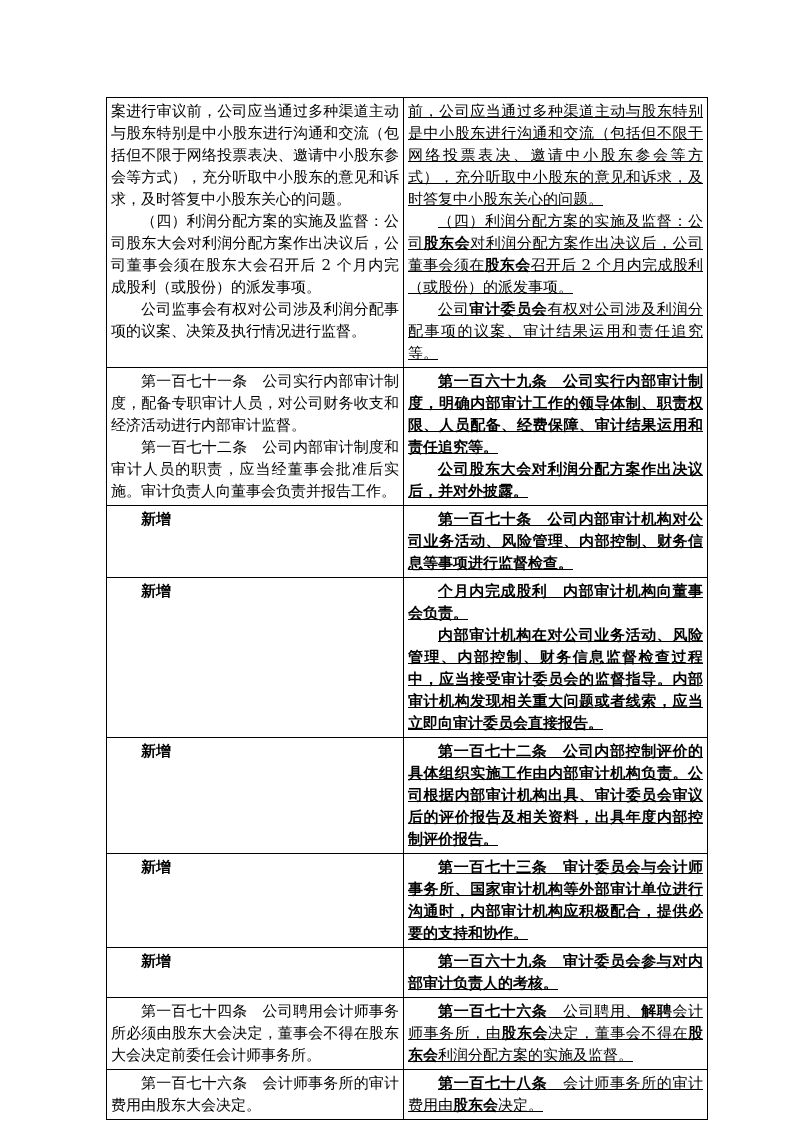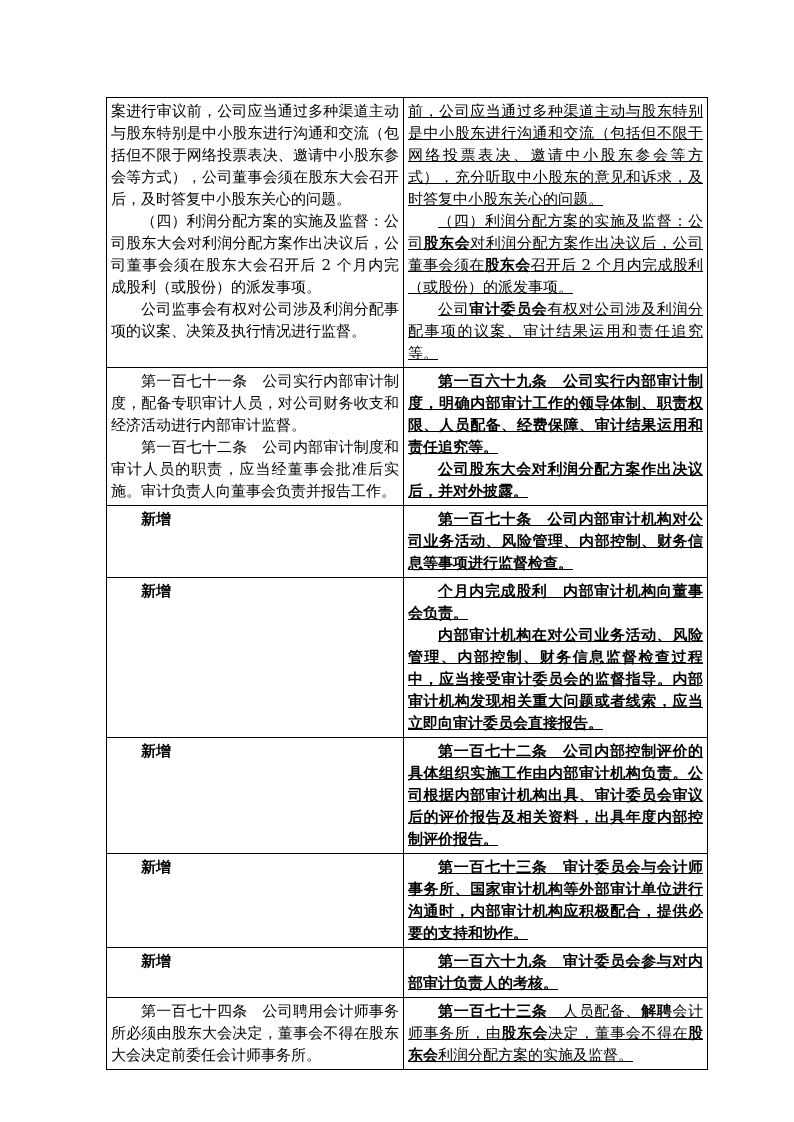--- a/index.html
+++ b/index.html
@@ -43,21 +43,21 @@
   .seg-bold { font-weight: bold; }
 </style>
 </head>
 <body>
 
 <div class="page">
   <table class="cmp">
     <tbody>
         <tr>
           <td class="col-left">
-            <p class="para"><span class="seg-regular">案进行审议前，公司应当通过多种渠道主动与股东特别是中小股东进行沟通和交流（包括但不限于网络投票表决、邀请中小股东参会等方式），公司董事会须在股东大会召开后，及时答复中小股东关心的问题。</span></p>
+            <p class="para"><span class="seg-regular">案进行审议前，公司应当通过多种渠道主动与股东特别是中小股东进行沟通和交流（包括但不限于网络投票表决、邀请中小股东参会等方式），充分听取中小股东的意见和诉求，及时答复中小股东关心的问题。</span></p>
             <p class="para indent"><span class="seg-regular">（四）利润分配方案的实施及监督：公司股东大会对利润分配方案作出决议后，公司董事会须在股东大会召开后 2 个月内完成股利（或股份）的派发事项。</span></p>
             <p class="para indent"><span class="seg-regular">公司监事会有权对公司涉及利润分配事项的议案、决策及执行情况进行监督。</span></p>
           </td>
           <td class="col-right">
             <p class="para"><span class="seg-regular">前，公司应当通过多种渠道主动与股东特别是中小股东进行沟通和交流（包括但不限于网络投票表决、邀请中小股东参会等方式），充分听取中小股东的意见和诉求，及时答复中小股东关心的问题。</span></p>
             <p class="para indent"><span class="seg-regular">（四）利润分配方案的实施及监督：公司</span><span class="seg-bold">股东会</span><span class="seg-regular">对利润分配方案作出决议后，公司董事会须在</span><span class="seg-bold">股东会</span><span class="seg-regular">召开后 2 个月内完成股利（或股份）的派发事项。</span></p>
             <p class="para indent"><span class="seg-regular">公司</span><span class="seg-bold">审计委员会</span><span class="seg-regular">有权对公司涉及利润分配事项的议案、审计结果运用和责任追究等。</span></p>
           </td>
         </tr>
         <tr>
@@ -109,18 +109,26 @@
           </td>
           <td class="col-right">
             <p class="para indent"><span class="seg-bold">第一百六十九条　审计委员会参与对内部审计负责人的考核。</span></p>
           </td>
         </tr>
         <tr>
           <td class="col-left">
             <p class="para indent"><span class="seg-regular">第一百七十四条　公司聘用会计师事务所必须由股东大会决定，董事会不得在股东大会决定前委任会计师事务所。</span></p>
           </td>
           <td class="col-right">
-            <p class="para indent"><span class="seg-bold">第一百七十三条</span><span class="seg-regular">　人员配备、</span><span class="seg-bold">解聘</span><span class="seg-regular">会计师事务所，由</span><span class="seg-bold">股东会</span><span class="seg-regular">决定，董事会不得在</span><span class="seg-bold">股东会</span><span class="seg-regular">利润分配方案的实施及监督。</span></p>
+            <p class="para indent"><span class="seg-bold">第一百七十六条</span><span class="seg-regular">　公司聘用、</span><span class="seg-bold">解聘</span><span class="seg-regular">会计师事务所，由</span><span class="seg-bold">股东会</span><span class="seg-regular">决定，董事会不得在</span><span class="seg-bold">股东会</span><span class="seg-regular">利润分配方案的实施及监督。</span></p>
+          </td>
+        </tr>
+        <tr>
+          <td class="col-left">
+            <p class="para indent"><span class="seg-regular">第一百七十六条　会计师事务所的审计费用由股东大会决定。</span></p>
+          </td>
+          <td class="col-right">
+            <p class="para indent"><span class="seg-bold">第一百七十八条</span><span class="seg-regular">　会计师事务所的审计费用由</span><span class="seg-bold">股东会</span><span class="seg-regular">决定。</span></p>
           </td>
         </tr>
       </tbody>
   </table>
 </div>
 
 </body></html>

